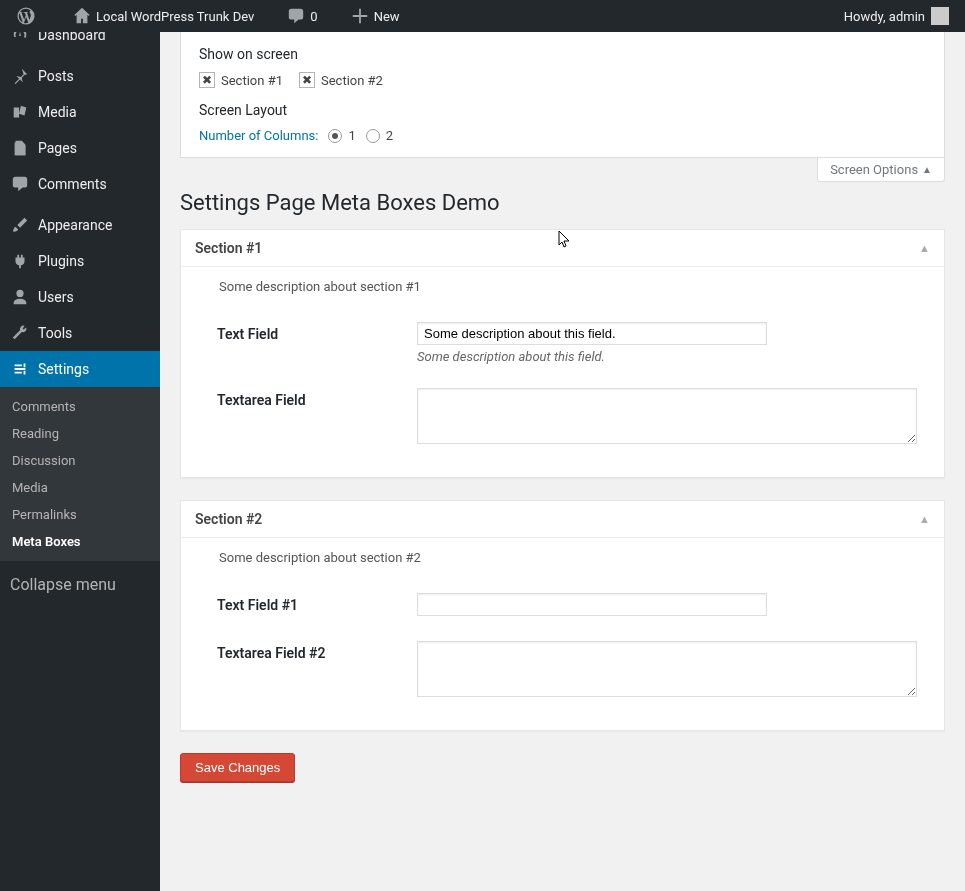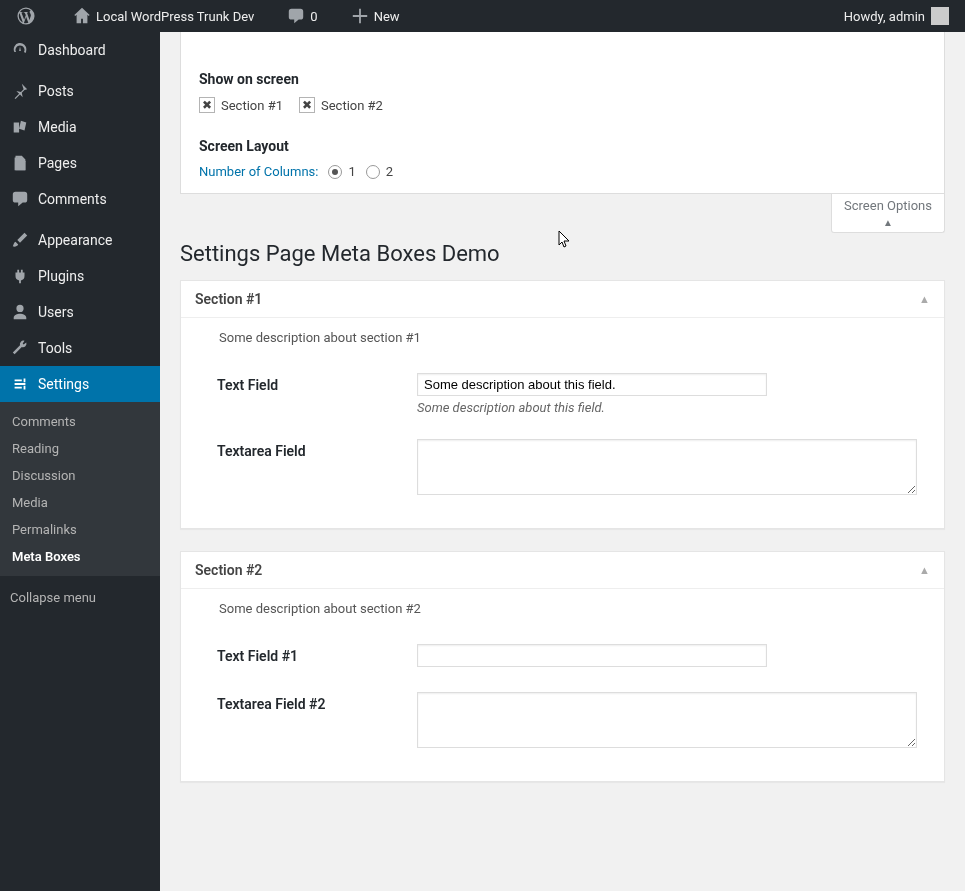--- a/index.html
+++ b/index.html
@@ -8,51 +8,51 @@
 
 #adminbar { position: absolute; top: 0; left: 0; right: 0; height: 32px; background: #23282d; color: #eee; display: flex; align-items: center; padding: 0 8px; z-index: 1000; }
 #adminbar .ab-left { display: flex; align-items: center; gap: 16px; }
 #adminbar .ab-item { display: flex; align-items: center; padding: 0 8px; height: 32px; color: #eee; font-size: 13px; cursor: pointer; }
 #adminbar .ab-right { margin-left: auto; display: flex; }
 #adminbar .avatar { width: 18px; height: 18px; background: #cbcbcb; margin-left: 6px; }
 .ab-icon { display: inline-flex; align-items: center; justify-content: center; width: 20px; height: 20px; margin-right: 4px; }
 .ab-icon svg { width: 18px; height: 18px; fill: #a0a5aa; }
 
 
-#adminmenu { position: absolute; top: 32px; left: 0; width: 160px; bottom: 0; background: #23282d; color: #eee; }
+#adminmenu { position: absolute; top: 17px; left: 0; width: 160px; bottom: 0; background: #23282d; color: #eee; }
 #adminmenu .menu-item { display: flex; align-items: center; padding: 8px 10px; color: #eee; font-size: 14px; cursor: pointer; }
 #adminmenu .menu-item .m-icon { width: 20px; height: 20px; margin-right: 8px; display: inline-flex; align-items: center; justify-content: center; }
 #adminmenu .menu-item .m-icon svg { width: 18px; height: 18px; fill: #a0a5aa; }
 #adminmenu .menu-sep { height: 5px; }
 #adminmenu .menu-item.current { background: #0073aa; color: #fff; position: relative; }
 #adminmenu .menu-item.current .m-icon svg { fill: #fff; }
 #adminmenu .menu-item.current::after { content: ""; position: absolute; right: -8px; top: 50%; transform: translateY(-50%); border: 8px solid transparent; border-right-color: #f1f1f1; }
 #adminmenu .submenu { background: #32373c; padding: 6px 0; }
 #adminmenu .submenu .sub-item { padding: 6px 12px; color: #b4b4b4; font-size: 13px; cursor: pointer; }
 #adminmenu .submenu .sub-item.current { color: #fff; font-weight: 600; }
-#adminmenu .collapse { padding: 8px 10px; color: #b4b4b4; display: flex; align-items: flex-start; font-size: 13px; cursor: pointer; border-top: 0; margin-top: 6px; }
+#adminmenu .collapse { padding: 8px 10px; color: #b4b4b4; display: flex; align-items: flex-start; font-size: 16px; cursor: pointer; border-top: 0; margin-top: 6px; }
 #adminmenu .collapse .m-icon svg { fill: #a0a5aa; }
 
 
 #wpbody { position: absolute; top: 32px; left: 160px; right: 0; bottom: 0; padding: 0 20px 20px 20px; overflow: auto; }
 
 
 .screen-meta { background: #fff; border: 1px solid #ddd; border-top: none; margin: 0 0 0 0; padding: 14px 18px 14px 18px; }
-.screen-meta h5 { font-size: 14px; font-weight: 700; margin-bottom: 10px; color: #23282d; margin-top: 25px; }
+.screen-meta h5 { font-size: 14px; font-weight: 400; margin-bottom: 10px; color: #23282d; }
 .screen-meta .checkrow { display: flex; align-items: center; gap: 16px; margin-bottom: 14px; }
 .screen-meta .chk { display: flex; align-items: center; gap: 6px; }
 .screen-meta .chk .box { width: 16px; height: 16px; border: 1px solid #b4b4b4; background: #fff; display: inline-flex; align-items: center; justify-content: center; font-size: 12px; line-height: 1; cursor: pointer; }
 .screen-meta .layout-row { display: flex; align-items: center; gap: 10px; color: #0073aa; font-size: 13px; }
 .screen-meta .layout-row .lbl { color: #0073aa; }
 .screen-meta .radio { width: 14px; height: 14px; border: 1px solid #999; border-radius: 50%; display: inline-flex; align-items: center; justify-content: center; cursor: pointer; background: #fff; }
 .screen-meta .radio.checked::after { content: ""; width: 6px; height: 6px; background: #555; border-radius: 50%; }
 .screen-meta .radio-group { display: flex; align-items: center; gap: 6px; color: #444; }
 
 .screen-options-tab { float: right; margin-right: 0; }
-.screen-options-tab .inner { background: #fff; border: 1px solid #ddd; border-top: none; border-radius: 0 0 3px 3px; padding: 4px 12px; font-size: 13px; color: #72777c; cursor: pointer; display: inline-flex; align-items: center; gap: 4px; flex-direction: column; }
+.screen-options-tab .inner { background: #fff; border: 1px solid #ddd; border-top: none; border-radius: 0 0 3px 3px; padding: 4px 12px; font-size: 13px; color: #72777c; cursor: pointer; display: inline-flex; align-items: center; gap: 4px; }
 .screen-options-tab .caret { font-size: 10px; }
 
 h1.page-title { font-size: 22px; font-weight: 400; color: #23282d; margin: 8px 0 14px 0; clear: both; padding-top: 8px; }
 
 
 .postbox { background: #fff; border: 1px solid #e5e5e5; box-shadow: 0 1px 1px rgba(0,0,0,.04); margin-bottom: 22px; }
 .postbox .hndle { padding: 10px 14px; font-size: 14px; font-weight: 600; border-bottom: 1px solid #eee; display: flex; align-items: center; justify-content: space-between; cursor: move; }
 .postbox .hndle .toggle { color: #aaa; font-size: 11px; cursor: pointer; }
 .postbox .inside { padding: 12px 14px 18px 14px; }
 .postbox .desc { font-size: 13px; color: #555; margin-bottom: 16px; margin-left: 24px; }
@@ -300,20 +300,23 @@
           <th>Textarea Field #2</th>
           <td>
             <textarea style=""></textarea>
           </td>
         </tr>
       </tbody>
         </table>
     </div>
   </div>
 
+  <div class="save-row">
+    <button class="button-primary wp">Save Changes</button>
+  </div>
 
 </div>
 
 <div class="cursor-arrow">
   <svg viewBox="0 0 14 18">
       <path d="M1 1l0 14 3-3 2 5 2-1-2-5 5 0z" fill="#fff" stroke="#000" stroke-width="1"></path>
     </svg>
 </div>
 
 </body></html>

